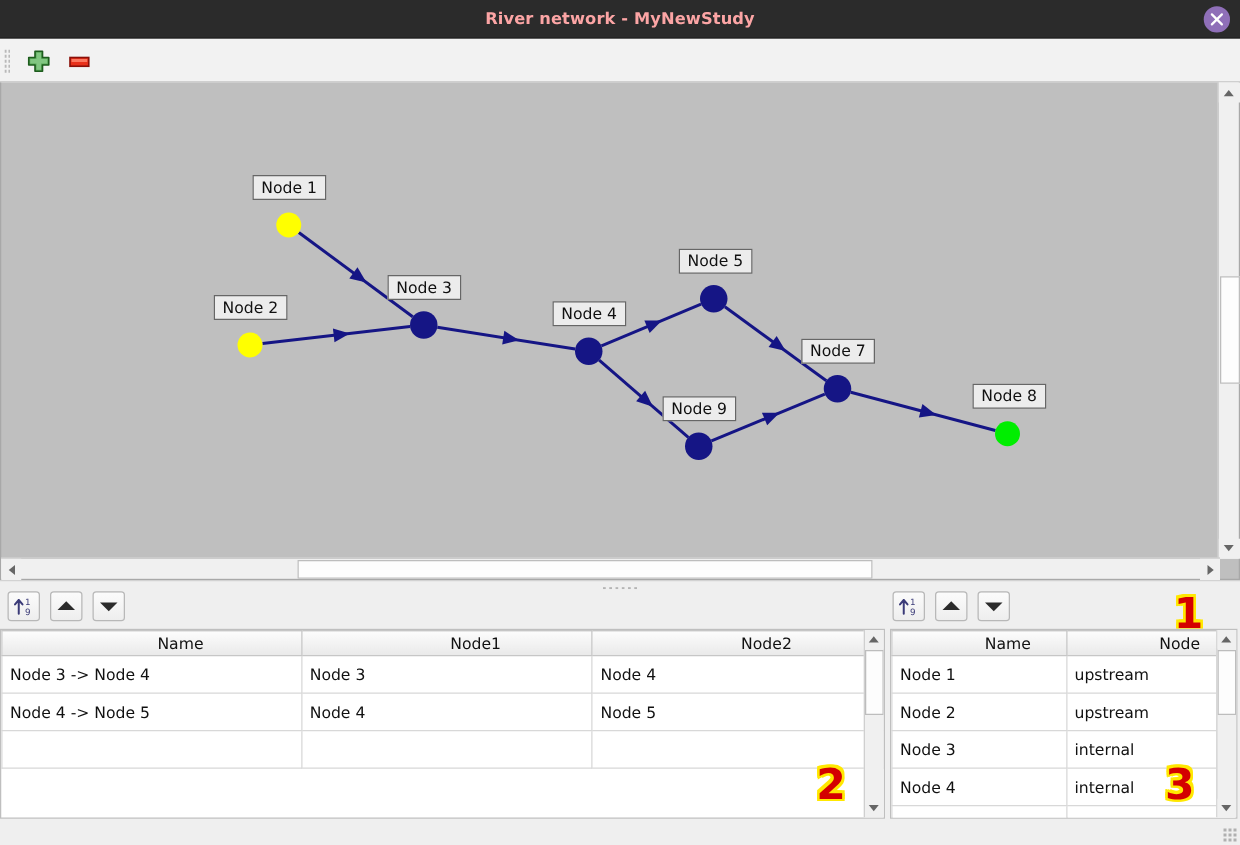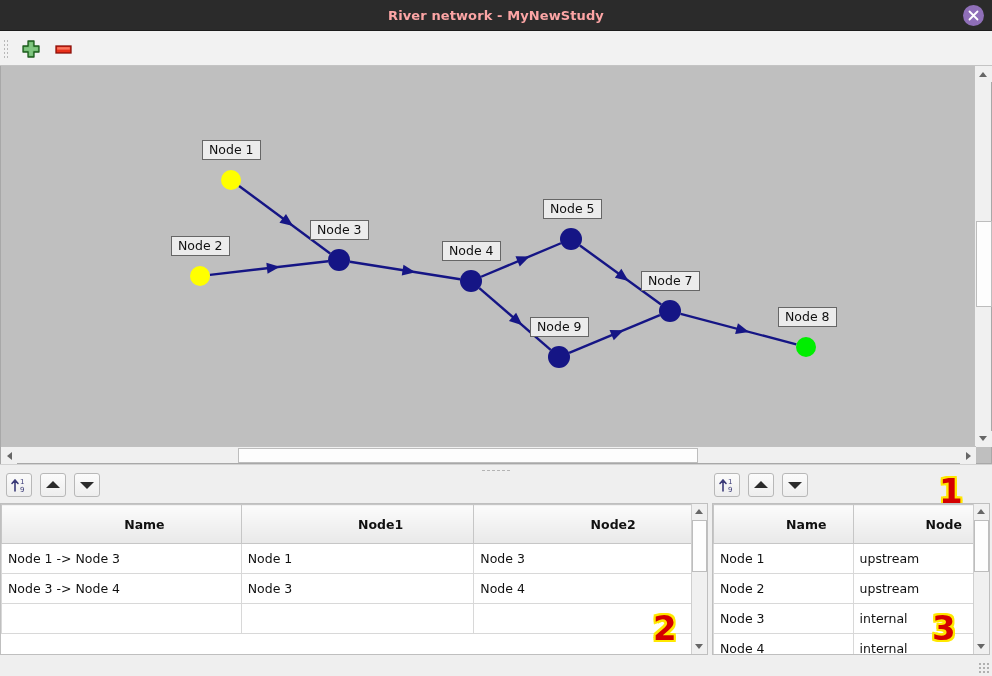--- a/index.html
+++ b/index.html
@@ -112,25 +112,25 @@
     cursor: pointer;
   }
 
   table.grid {
     border-collapse: collapse;
     table-layout: fixed;
     width: 100%;
     font-size: 12.5px;
   }
   table.grid th {
-    height: 39px;
+    height: 20px;
     background: linear-gradient(#fcfcfc, #e9e9e9);
     border: 1px solid #c6c6c6;
     border-left: none;
-    font-weight: bold;
+    font-weight: normal;
     color: #111;
     font-size: 12.5px;
     padding-left: 47px;
   }
   table.grid th:first-child { border-left: 1px solid #c6c6c6; }
   table.grid td {
     height: 30px;
     background: #ffffff;
     border: 1px solid #d8d8d8;
     border-top: none;
@@ -293,28 +293,28 @@
     </colgroup>
     <thead>
         <tr id="reaches-head">
           <th>Name</th>
           <th>Node1</th>
           <th>Node2</th>
         </tr>
       </thead>
     <tbody id="reaches-body">
         <tr>
-          <td>Node 1 -&gt; Node 3</td>
-          <td>Node 1</td>
-          <td>Node 3</td>
-        </tr>
-        <tr>
           <td>Node 3 -&gt; Node 4</td>
           <td>Node 3</td>
           <td>Node 4</td>
+        </tr>
+        <tr>
+          <td>Node 4 -&gt; Node 5</td>
+          <td>Node 4</td>
+          <td>Node 5</td>
         </tr>
         <tr>
           <td></td>
           <td></td>
           <td></td>
         </tr>
       </tbody>
   </table>
 
   <div class="tbl-vscroll">

